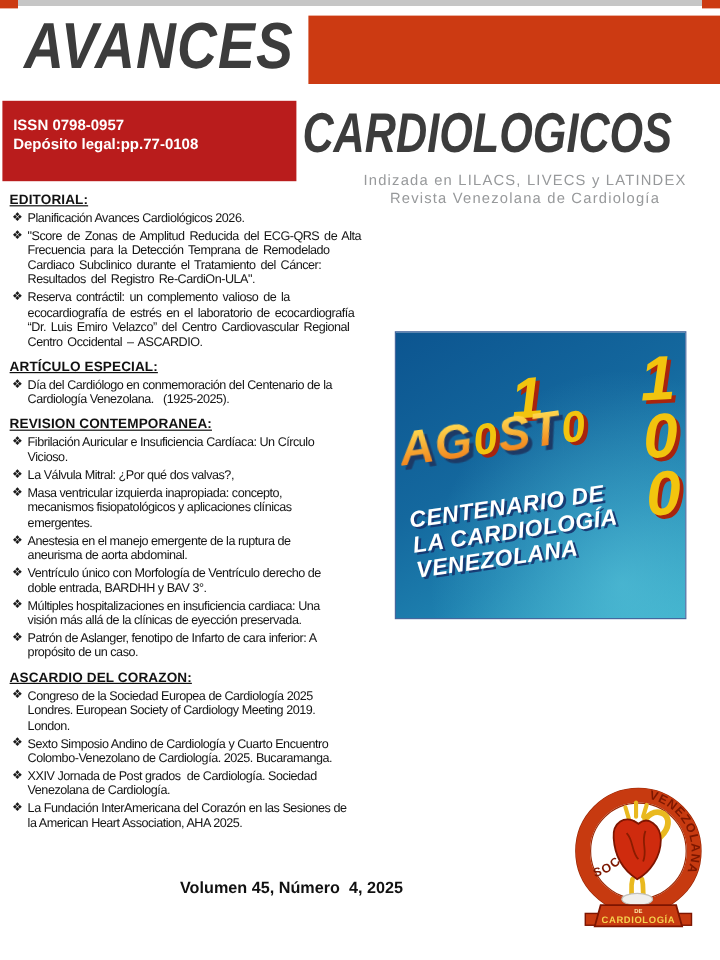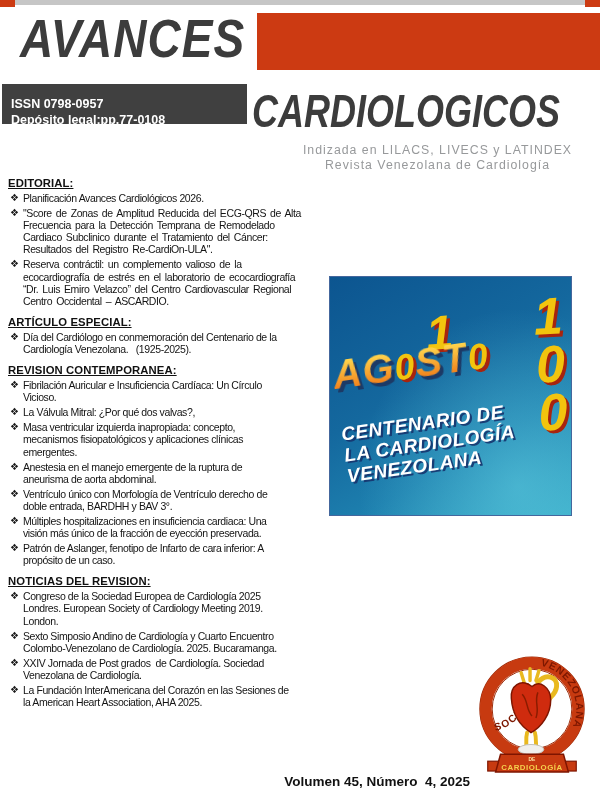--- a/index.html
+++ b/index.html
@@ -7,47 +7,47 @@
   .abs{position:absolute;}
 
   
   #top-edge{left:0;top:0;width:600px;height:5px;background:#c6c6c6;}
   .corner-red{top:0;width:15px;height:7px;background:#cc3a12;}
   #corner-left{left:0;} #corner-right{right:0;}
 
   
   #avances-title{left:20px;top:6px;font-size:46px;font-weight:bold;font-style:italic;color:#3c3c3c;letter-spacing:1px;transform:scaleY(1.18);transform-origin:left top;white-space:nowrap;}
   #red-bar-top{left:257px;top:13px;width:343px;height:57px;background:#cc3a12;}
-  #issn-bar{left:2px;top:84px;width:245px;height:40px;background:#404040;color:#ffffff;font-weight:bold;font-size:12.5px;line-height:16px;padding:12px 0 0 9px;box-sizing:border-box;}
+  #issn-bar{left:2px;top:84px;width:245px;height:67px;background:#b91c1c;color:#ffffff;font-weight:bold;font-size:12.5px;line-height:16px;padding:12px 0 0 9px;box-sizing:border-box;}
   #cardio-title{left:252px;top:84px;font-size:36px;font-weight:bold;font-style:italic;color:#3c3c3c;transform:scaleY(1.3);transform-origin:left top;white-space:nowrap;}
   #journal-subtitle{left:280px;top:143px;width:315px;text-align:center;color:#97999b;font-size:12.3px;line-height:15px;letter-spacing:1px;white-space:nowrap;}
 
   
   #toc{left:8px;top:161px;width:322px;}
   .sec-heading{font-weight:bold;text-decoration:underline;font-size:11.3px;color:#111;margin:9px 0 3px 0;letter-spacing:.1px;}
-  .section:first-child .sec-heading{margin-top:16px;}
+  .section:first-child .sec-heading{margin-top:0;}
   .item{display:flex;margin-bottom:3px;}
   .bullet{flex:0 0 13px;font-size:10px;color:#1a1a1a;line-height:12.1px;padding-left:2px;}
   .item-text{flex:1;font-size:10.5px;letter-spacing:-0.4px;line-height:12.1px;color:#141414;white-space:pre-line;}
   .section.justify .item-text{word-spacing:1.5px;}
 
   
   #poster{left:329px;top:276px;width:243px;height:240px;overflow:hidden;border:1px solid #44679d;box-sizing:border-box;
     background:radial-gradient(ellipse at 78% 88%, rgba(110,220,235,.45), rgba(0,0,0,0) 60%),
                linear-gradient(150deg,#0c5590 0%,#14689e 42%,#1d7fae 68%,#34a6c4 100%);}
   .poster-digit{color:#f2c40e;font-weight:bold;text-shadow:3px 3px 0 #a8240e;}
   #floating-one{position:absolute;left:96px;top:28px;font-size:48px;font-style:italic;transform:rotate(-4deg);}
   #digit-column{position:absolute;right:6px;top:16px;display:flex;flex-direction:column;align-items:center;line-height:.92;font-size:52px;font-style:italic;transform:rotate(-3deg);}
   #agosto-line{position:absolute;left:6px;top:76px;font-size:40px;font-weight:bold;font-style:italic;letter-spacing:1px;transform:rotate(-8deg);transform-origin:left bottom;white-space:nowrap;}
   #agosto-line .grad{color:#f89b1c;background:linear-gradient(180deg,#ffd94f 15%,#f07f1a 85%);-webkit-background-clip:text;background-clip:text;-webkit-text-fill-color:transparent;filter:drop-shadow(3px 4px 0 #1c3a66);}
   #agosto-line .zero{font-size:36px;}
   #poster-caption{position:absolute;left:10px;top:148px;transform:rotate(-8deg);transform-origin:left top;color:#ffffff;font-weight:bold;font-style:italic;font-size:19px;line-height:1.1;letter-spacing:.5px;text-shadow:2px 2px 0 rgba(22,52,110,.9);white-space:nowrap;}
 
   
-  #volume-line{left:150px;top:774px;width:320px;text-align:right;font-weight:bold;font-size:13.5px;color:#111;}
+  #volume-line{left:150px;top:732px;width:320px;text-align:left;font-weight:bold;font-size:13.5px;color:#111;}
 
   
   #society-logo{left:473px;top:653px;}
 </style>
 </head>
 <body>
 
 <div id="top-edge" class="abs"></div>
 <div id="corner-left" class="abs corner-red"></div>
 <div id="corner-right" class="abs corner-red"></div>
@@ -124,30 +124,30 @@
     </div>
     <div class="section">
       <div class="item">
         <span class="bullet">❖</span>
         <span class="item-text">Ventrículo único con Morfología de Ventrículo derecho de
 doble entrada, BARDHH y BAV 3°.</span>
       </div>
       <div class="item">
         <span class="bullet">❖</span>
         <span class="item-text">Múltiples hospitalizaciones en insuficiencia cardiaca: Una
-visión más único de la fracción de eyección preservada.</span>
+visión más allá de la clínicas de eyección preservada.</span>
       </div>
       <div class="item">
         <span class="bullet">❖</span>
         <span class="item-text">Patrón de Aslanger, fenotipo de Infarto de cara inferior: A
 propósito de un caso.</span>
       </div>
     </div>
     <div class="section">
-      <div class="sec-heading">NOTICIAS DEL REVISION:</div>
+      <div class="sec-heading">ASCARDIO DEL CORAZON:</div>
       <div class="item">
         <span class="bullet">❖</span>
         <span class="item-text">Congreso de la Sociedad Europea de Cardiología 2025
 Londres. European Society of Cardiology Meeting 2019.
 London.</span>
       </div>
       <div class="item">
         <span class="bullet">❖</span>
         <span class="item-text">Sexto Simposio Andino de Cardiología y Cuarto Encuentro
 Colombo-Venezolano de Cardiología. 2025. Bucaramanga.</span>

